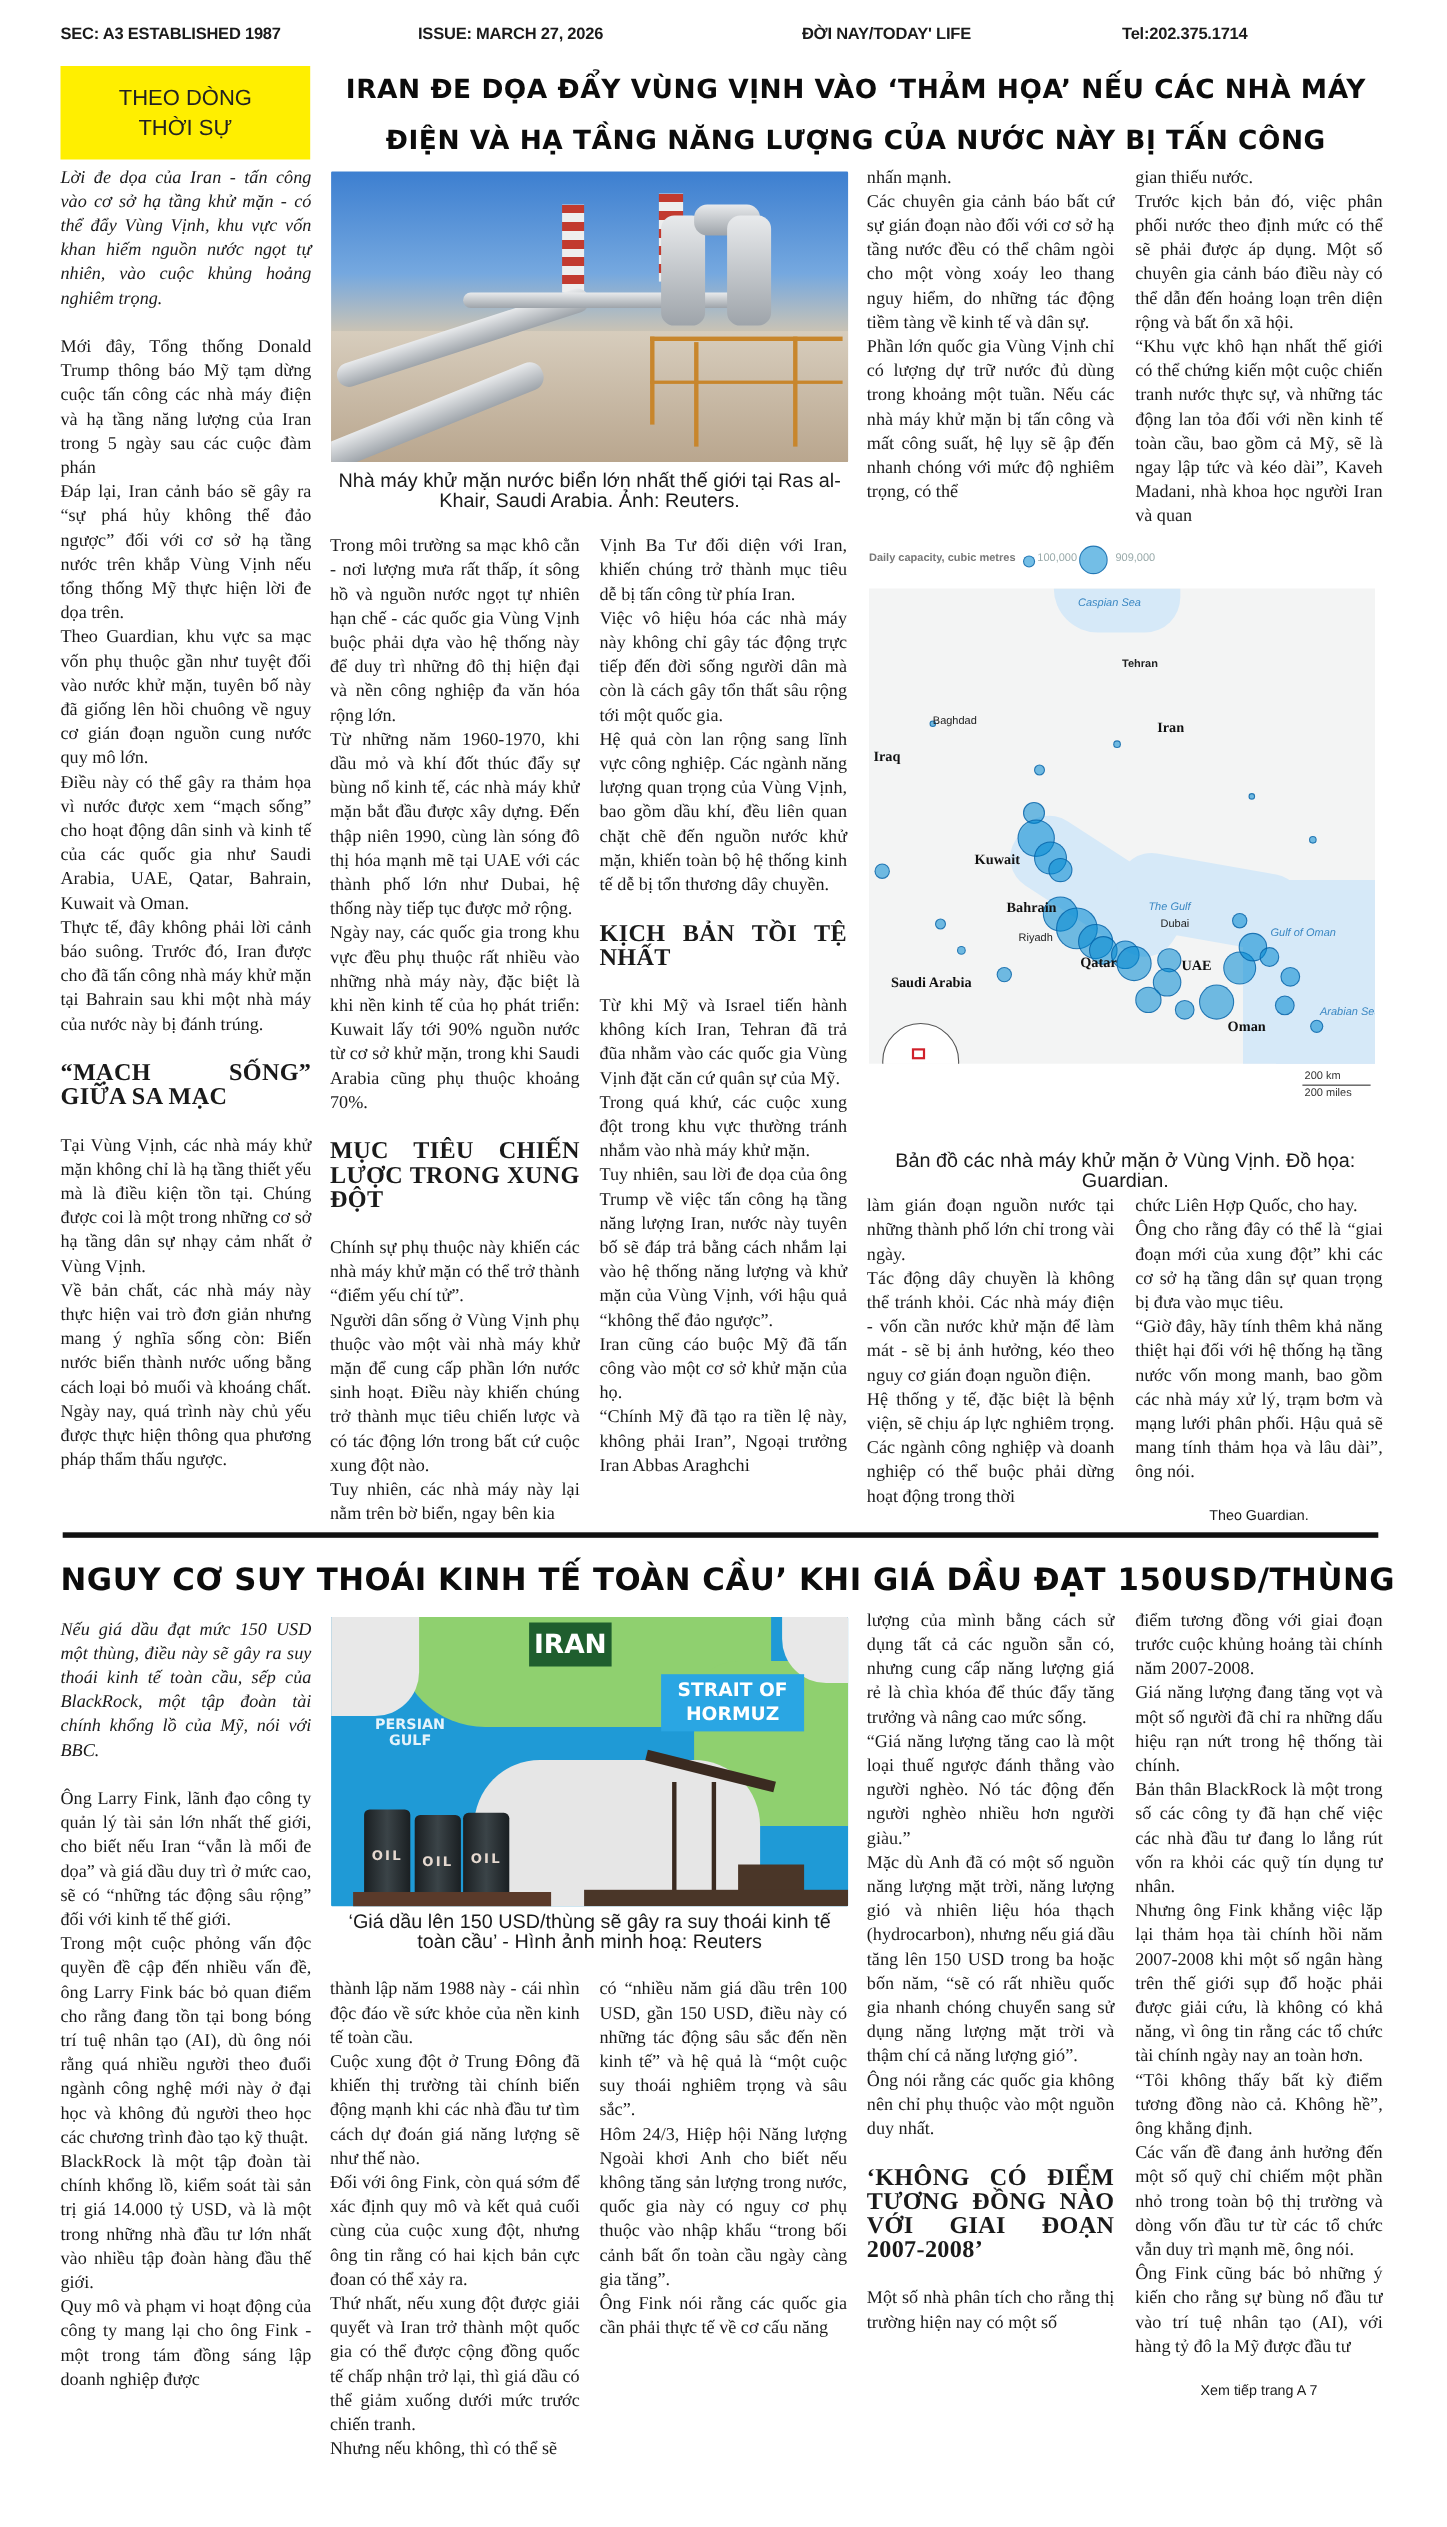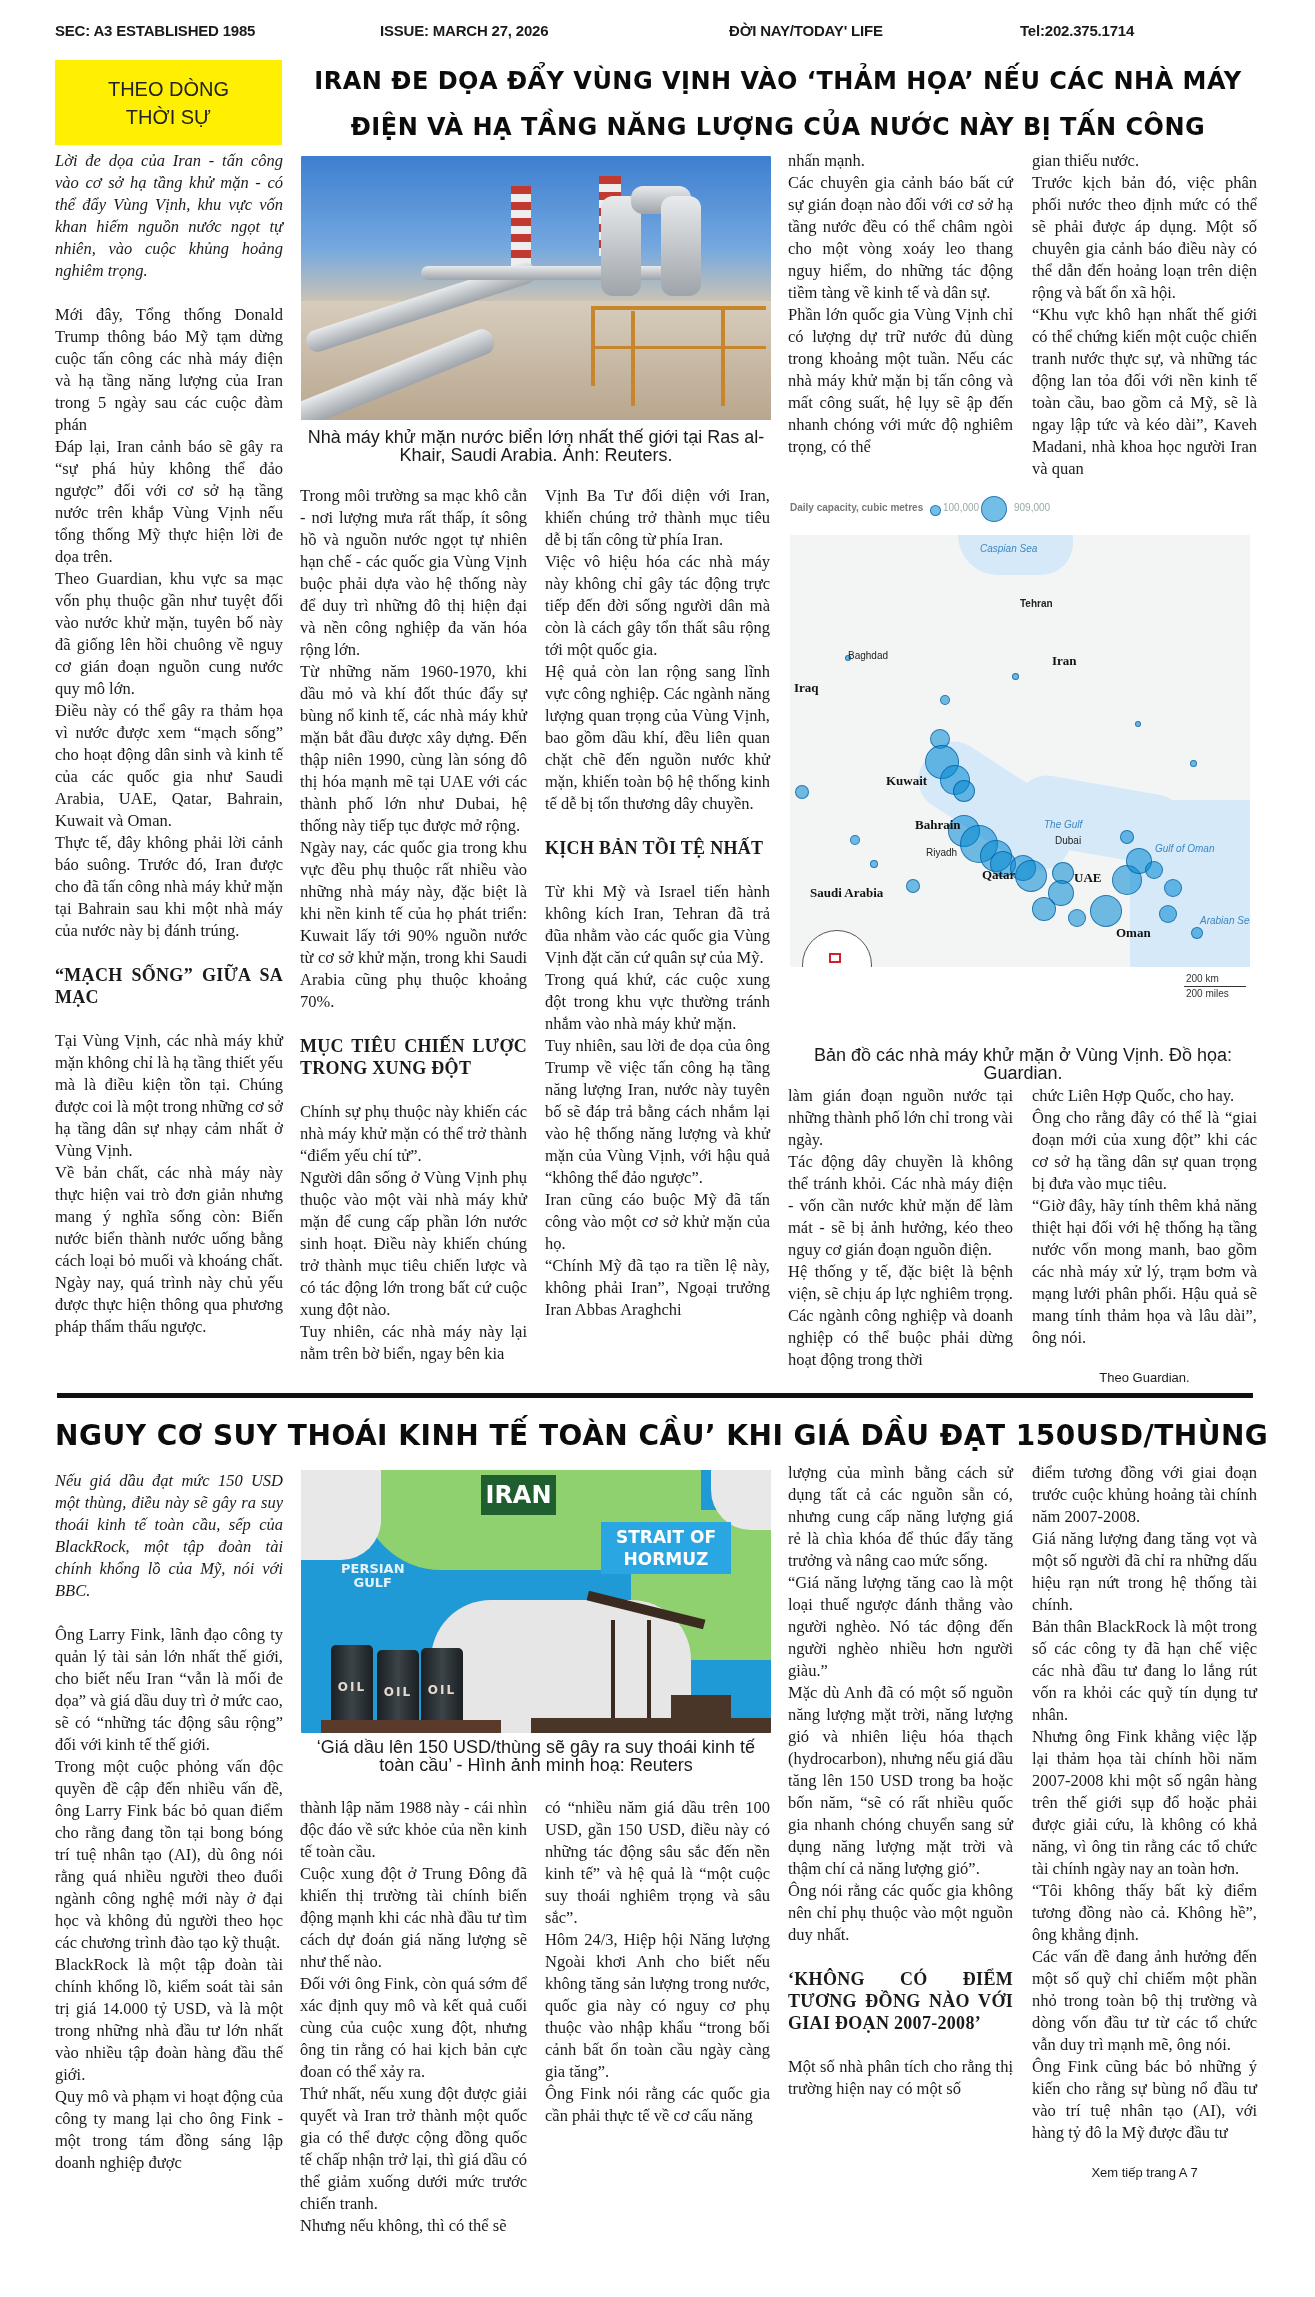--- a/index.html
+++ b/index.html
@@ -19,21 +19,21 @@
     display: flex; flex-direction: column; align-items: center; justify-content: center; text-align: center; }
 
   .headline { position: absolute; font-family: "DejaVu Sans", sans-serif; font-weight: bold; color: #0c0c0c;
     text-align: center; letter-spacing: 0.5px; transform-origin: 0 0; white-space: nowrap; }
   .hl1 { top: 58px; left: 298px; width: 960px; font-size: 32px; line-height: 46px; }
   .hl2 { top: 1413px; left: 55px; width: 1210px; font-size: 32px; line-height: 46px; }
 
   .col { position: absolute; font-size: 16.5px; line-height: 22px; text-align: justify; hyphens: none; }
   .col p { margin: 0; }
   .col p.lead { font-style: italic; margin-bottom: 22px; }
-  .col h3 { font-family: "Liberation Serif", serif; font-size: 18px; font-weight: bold; line-height: 22px;
+  .col h3 { font-family: "Liberation Serif", serif; font-size: 22px; font-weight: bold; line-height: 22px;
     text-transform: uppercase; margin: 22px 0 22px 0; letter-spacing: 0.3px; }
   .col .source { text-align: center; font-family: "Liberation Sans", sans-serif; font-size: 13px; margin-top: 18px; }
 
   .c1 { left: 55px; width: 228px; }
   .c2 { left: 300px; width: 227px; }
   .c3 { left: 545px; width: 225px; }
   .c4 { left: 788px; width: 225px; }
   .c5 { left: 1032px; width: 225px; }
 
   .photo { position: absolute; overflow: hidden; border-radius: 1px; }
@@ -62,21 +62,21 @@
   .oilimg { background: #1f9ad6; }
   .oilimg .land { position: absolute; background: #8fd06f; }
   .oilimg .label-box { position: absolute; font-family: "DejaVu Sans", sans-serif; font-weight: bold; color: #fff; text-align: center; }
   .barrel { position: absolute; width: 42px; height: 80px; background: linear-gradient(90deg, #1a1f22, #3b4448, #1a1f22); border-radius: 5px; text-decoration: underline; }
   .barrel span { position: absolute; top: 35px; left: 0; right: 0; text-align: center; color: #e6d9d0; font-family: "DejaVu Sans", sans-serif; font-weight: bold; font-size: 12px; letter-spacing: 2px; }
 </style>
 </head>
 <body>
 
 <div class="masthead">
-  <span class="mh-sec">SEC:  A3  ESTABLISHED 1985</span>
+  <span class="mh-sec">SEC:  A3  ESTABLISHED 1987</span>
   <span class="mh-issue">ISSUE:  MARCH  27,  2026</span>
   <span class="mh-title">ĐỜI NAY/TODAY' LIFE</span>
   <span class="mh-tel">Tel:202.375.1714</span>
 </div>
 
 <div class="tag-box">
   <span>THEO DÒNG</span>
   <span>THỜI SỰ</span>
 </div>
 

